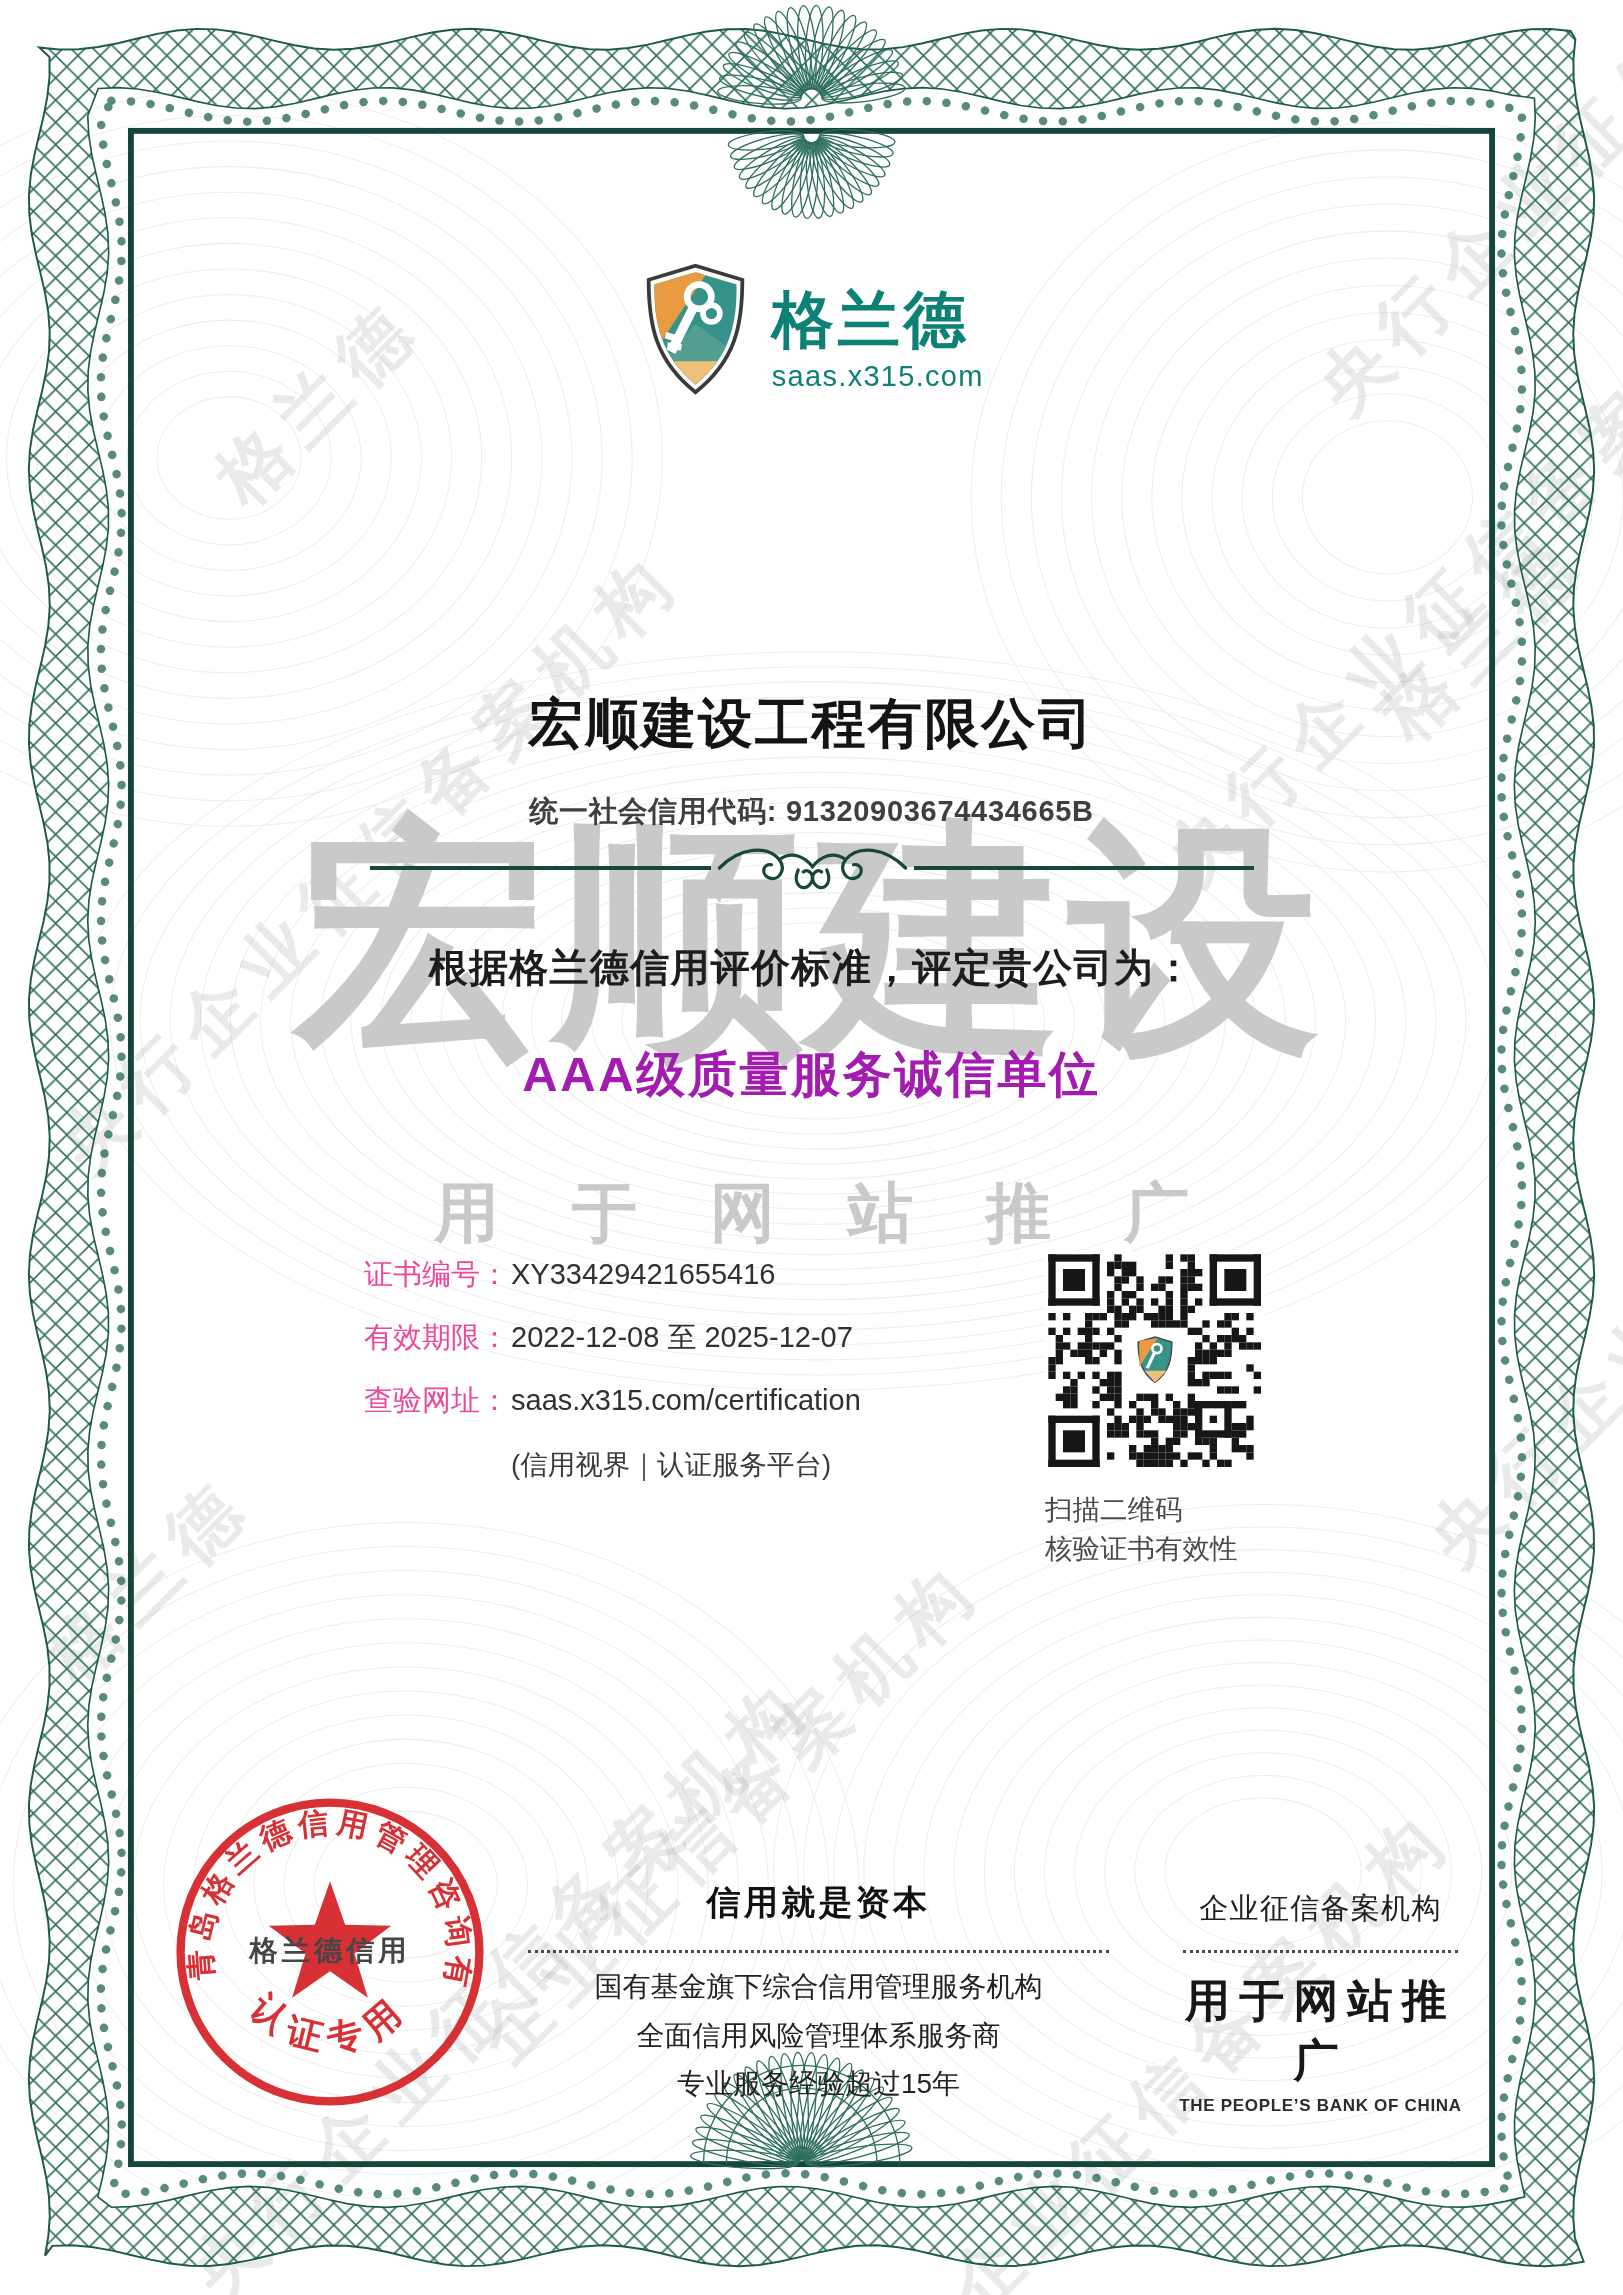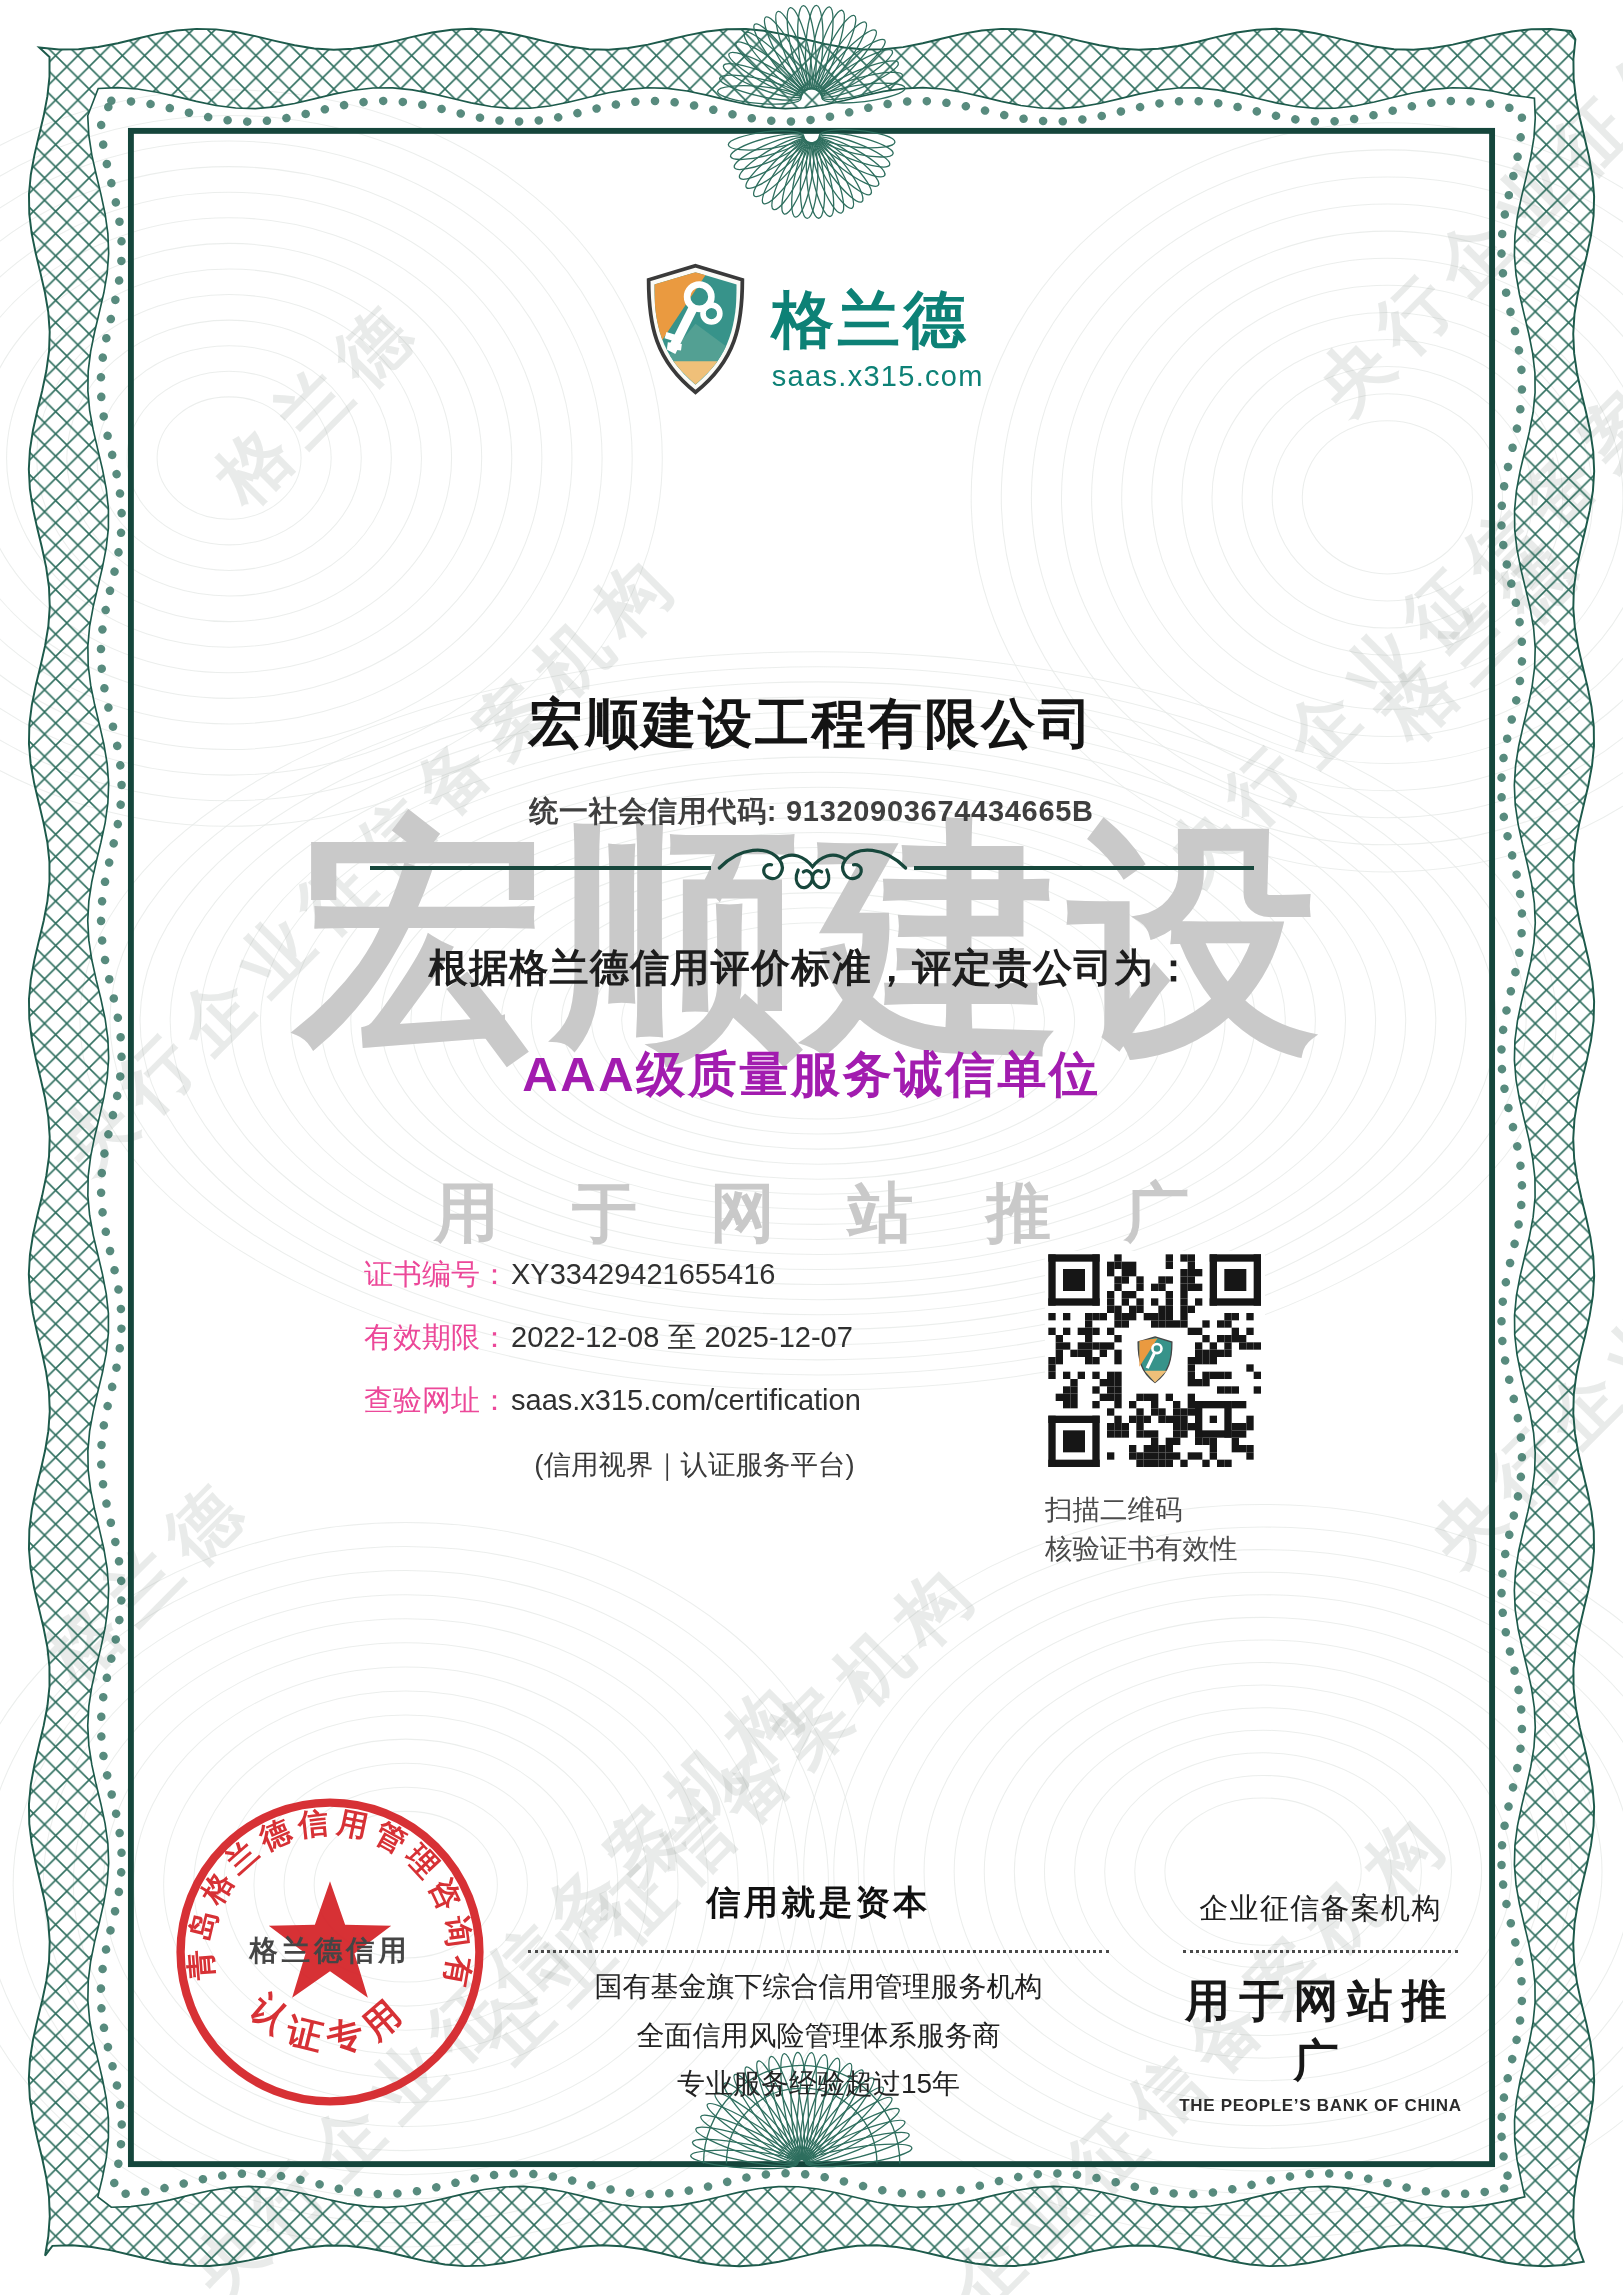--- a/index.html
+++ b/index.html
@@ -32,21 +32,21 @@
           display:flex;align-items:center;}
   .divider .seg{flex:1;height:3.3px;background:#17473c;}
   .statement{left:0;top:941px;width:100%;z-index:4;text-align:center;
           font-size:39px;font-weight:600;color:#1d1d1d;letter-spacing:1.3px;}
   .award{left:0;top:1042px;width:100%;z-index:4;text-align:center;
           font-size:49px;font-weight:900;color:#a21caf;letter-spacing:2.6px;}
   .details{left:364px;top:1258px;z-index:4;}
   .d-row{display:flex;margin-bottom:30px;font-size:29px;line-height:33px;}
   .d-label{width:147px;color:#ec4899;}
   .d-value{color:#303030;}
-  .d-note{margin-left:147px;width:367px;text-align:center;font-size:27.5px;color:#3a3a3a;margin-top:2.6px;}
+  .d-note{margin-left:147px;width:367px;font-size:27.5px;color:#3a3a3a;margin-top:2.6px;}
   .qr-wrap{left:1045px;top:1251px;width:220px;z-index:4;text-align:left;}
   .qr-logo{position:absolute;left:89px;top:82px;width:42px;height:52px;}
   .qr-caption{margin-top:17px;font-size:27.5px;color:#4a4a4a;line-height:39px;}
   .seal-svg{left:169px;top:1791px;z-index:6;opacity:0.95;}
   .f-left{left:528px;top:1880px;width:581px;z-index:4;text-align:center;}
   .f-slogan{font-size:34px;font-weight:700;color:#111;letter-spacing:3.3px;}
   .dotted{border:none;border-top:3.3px dotted #4a4a4a;margin:23.6px auto 0 auto;width:100%;}
   .f-line{margin-top:19.6px;font-size:28px;color:#222;line-height:29px;}
   .f-right{left:1166px;top:1889px;width:309px;z-index:4;text-align:center;}
   .f-rtitle{font-size:29px;color:#1f1f1f;letter-spacing:1.3px;}

